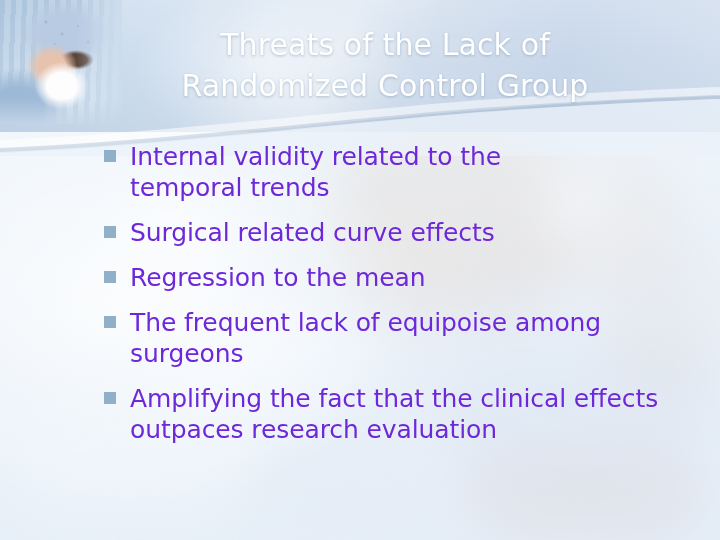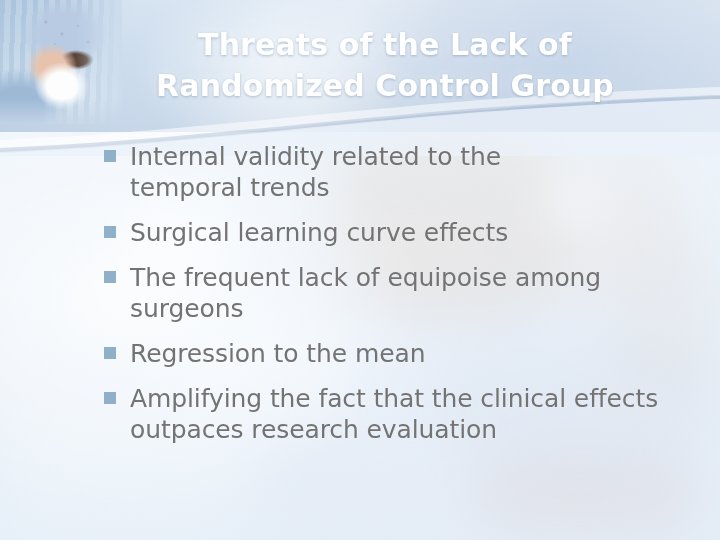--- a/index.html
+++ b/index.html
@@ -162,21 +162,21 @@
   
   .title {
     position: absolute;
     left: 100px;
     top: 24px;
     width: 570px;
     text-align: center;
     color: #ffffff;
     font-size: 30px;
     line-height: 41px;
-    font-weight: 700;
+    font-weight: 400;
     letter-spacing: 0.1px;
     text-shadow: 0 1px 3px rgba(96,126,160,0.45), 0 0 12px rgba(255,255,255,0.35);
     white-space: pre-line;
   }
 
   
   .body-list {
     position: absolute;
     left: 104px;
     top: 141px;
@@ -191,21 +191,21 @@
   .bullet-mark {
     flex: 0 0 auto;
     width: 12px;
     height: 12px;
     margin-top: 9px;
     margin-right: 14px;
     background: #8fb0c8;
   }
   .bullet-text {
     flex: 1 1 auto;
-    color: #737373;
+    color: #6d28d9;
     font-size: 25px;
     line-height: 31px;
     font-weight: 400;
     letter-spacing: -0.1px;
     text-shadow: 0 0 1px rgba(255,255,255,0.5);
   }
   .bullet-row.w-narrow .bullet-text { max-width: 430px; }
   .bullet-row.w-wide   .bullet-text { max-width: 560px; }
 </style>
 </head>
@@ -253,33 +253,33 @@
 
   <div class="body-list">
 
     <div class="bullet-row w-narrow">
       <span class="bullet-mark"></span>
       <span class="bullet-text">Internal validity related to the temporal trends</span>
     </div>
 
     <div class="bullet-row w-narrow">
       <span class="bullet-mark"></span>
-      <span class="bullet-text">Surgical learning curve effects</span>
+      <span class="bullet-text">Surgical related curve effects</span>
+    </div>
+
+    <div class="bullet-row w-narrow">
+      <span class="bullet-mark"></span>
+      <span class="bullet-text">Regression to the mean</span>
     </div>
 
     <div class="bullet-row w-wide">
       <span class="bullet-mark"></span>
       <span class="bullet-text">The frequent lack of equipoise among surgeons</span>
     </div>
 
-    <div class="bullet-row w-narrow">
-      <span class="bullet-mark"></span>
-      <span class="bullet-text">Regression to the mean</span>
-    </div>
-
     <div class="bullet-row w-wide">
       <span class="bullet-mark"></span>
       <span class="bullet-text">Amplifying the fact that the clinical effects outpaces research evaluation</span>
     </div>
 
   </div>
 
 </div>
 
 </body></html>

